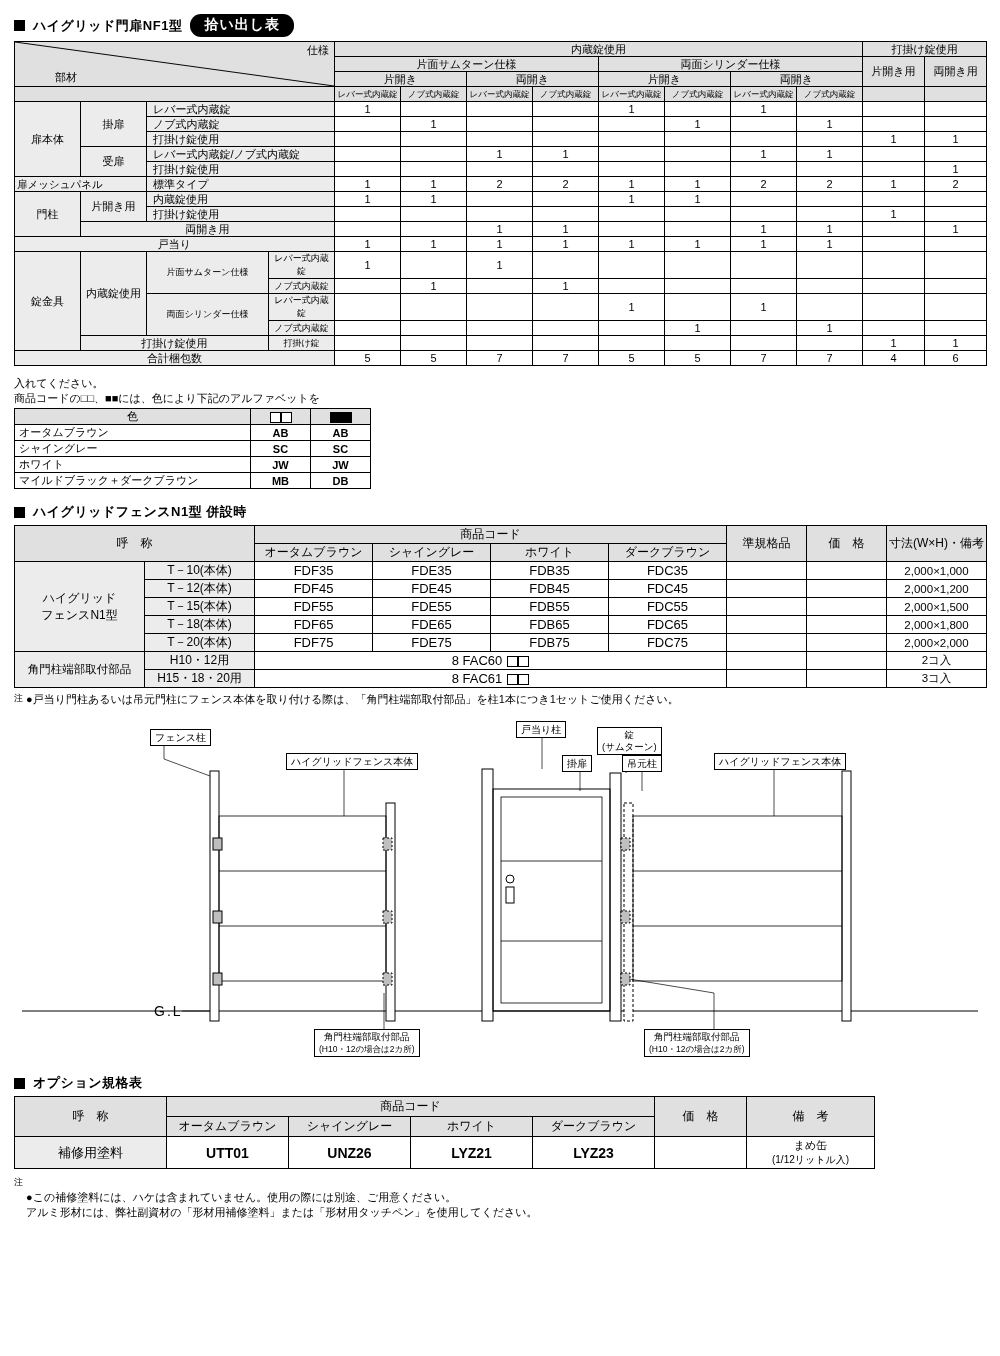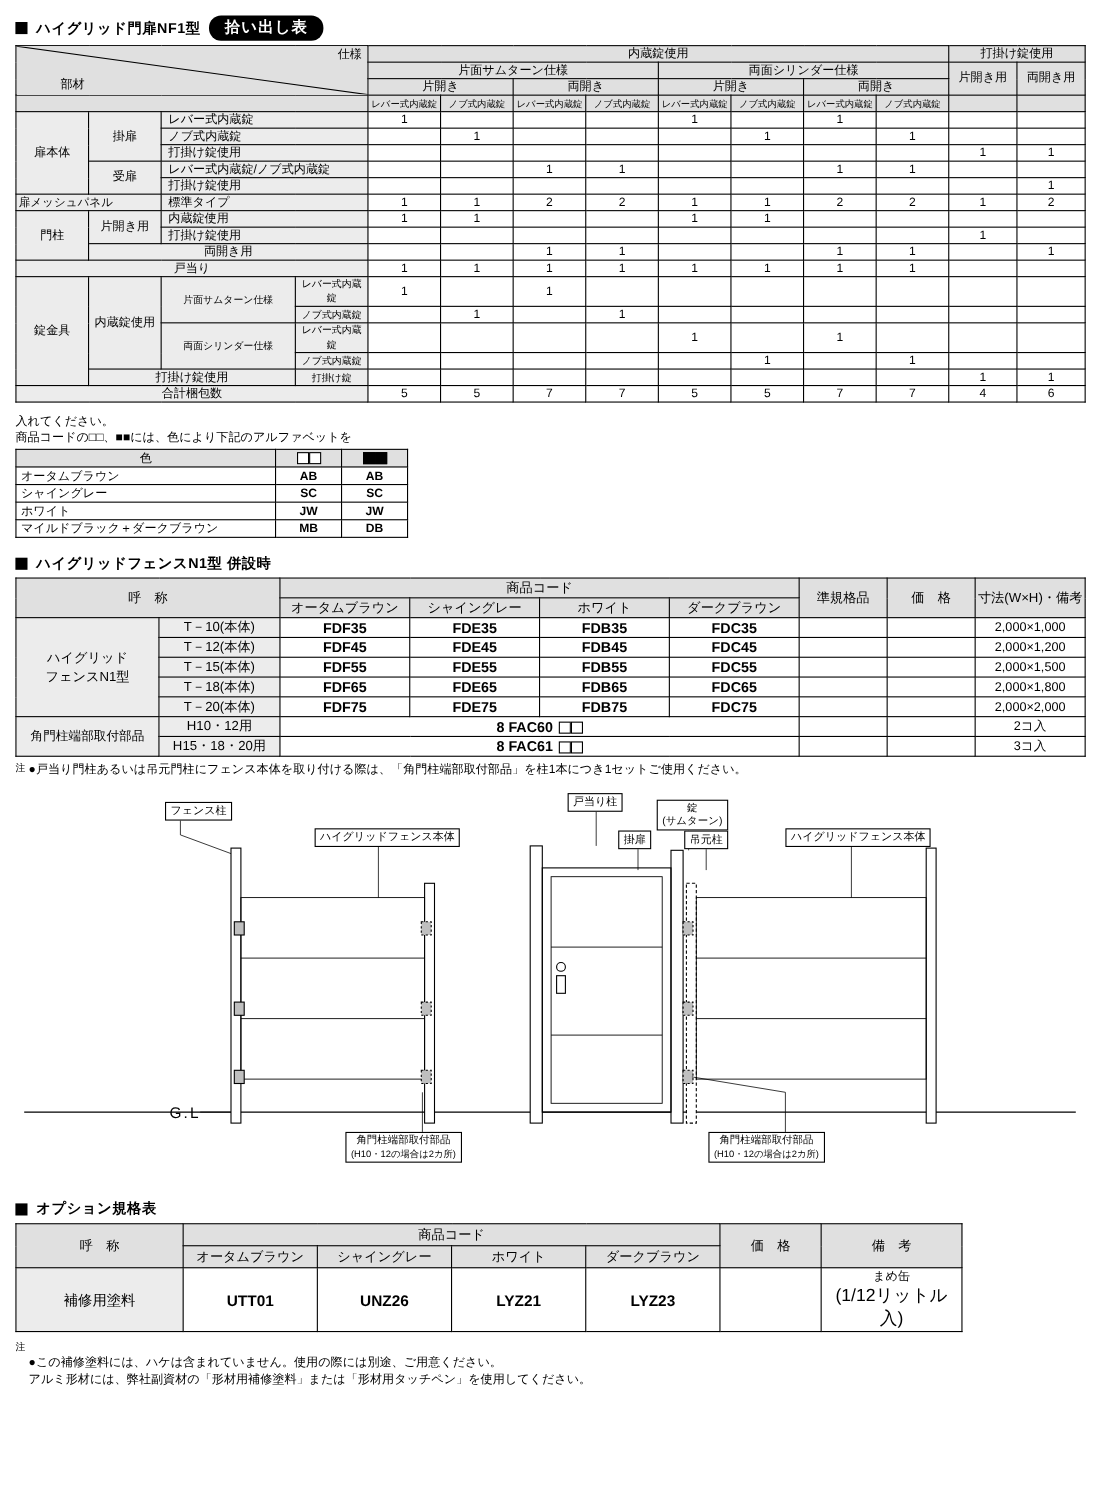--- a/index.html
+++ b/index.html
@@ -58,21 +58,21 @@
   #colortbl td.name { text-align: left; padding-left: 4px; }
   #colortbl td.code { font-weight: bold; }
   .boxmark { display:inline-block; width: 11px; height: 11px; border: 1px solid #000; background: #fff; vertical-align: middle; }
   .boxmark.filled { background: #000; }
 
   .note-small { font-size: 11px; line-height: 15px; margin-top: 10px; }
 
   
   #t2 { width: 972px; table-layout: fixed; margin-top: 2px; }
   #t2 td { height: 18px; font-size: 12px; }
-  #t2 td.code { font-weight: bold; font-size: 13px; }
+  #t2 td.code { font-weight: normal; font-size: 13px; }
   #t2 td.lbl { font-size: 12px; }
   #t2 td.dim { font-size: 11.5px; }
 
   .footnote { font-size: 11px; margin-top: 4px; display: flex; gap: 3px; }
   .footnote .mark { font-size: 9px; }
 
   
   #t3 { width: 830px; table-layout: fixed; margin-top: 2px; }
   #t3 td { height: 20px; font-size: 12px; }
   #t3 td.code { font-weight: bold; font-size: 14px; }
@@ -604,21 +604,21 @@
     <div class="callout two" style="left:300px; top:318px;">
       <div>角門柱端部取付部品</div>
       <div style="font-size:8.5px">(H10・12の場合は2カ所)</div>
     </div>
     <div class="callout two" style="left:630px; top:318px;">
       <div>角門柱端部取付部品</div>
       <div style="font-size:8.5px">(H10・12の場合は2カ所)</div>
     </div>
   </div>
 
-  <div class="sec-head" style="margin-top:24px">
+  <div class="sec-head" style="margin-top:8px">
     <span class="sq"></span>
     <span class="txt">オプション規格表</span>
   </div>
 
   <table id="t3">
     <colgroup>
       <col style="width:152px">
       <col style="width:122px">
         <col style="width:122px">
         <col style="width:122px">
@@ -641,21 +641,21 @@
     </tr>
     <tr>
       <td class="lgrey" style="font-size:13px;height:32px">補修用塗料</td>
       <td class="code">UTT01</td>
       <td class="code">UNZ26</td>
       <td class="code">LYZ21</td>
       <td class="code">LYZ23</td>
       <td></td>
       <td>
         <div style="font-size:11px">まめ缶</div>
-        <div style="font-size:16px">(1/12リットル入)</div>
+        <div style="font-size:10px">(1/12リットル入)</div>
       </td>
     </tr>
   </tbody>
     </table>
 
   <div class="bottom-notes">
     <div class="row">
       <span class="mark">注</span>
     </div>
     <div class="row" style="padding-left:12px">

